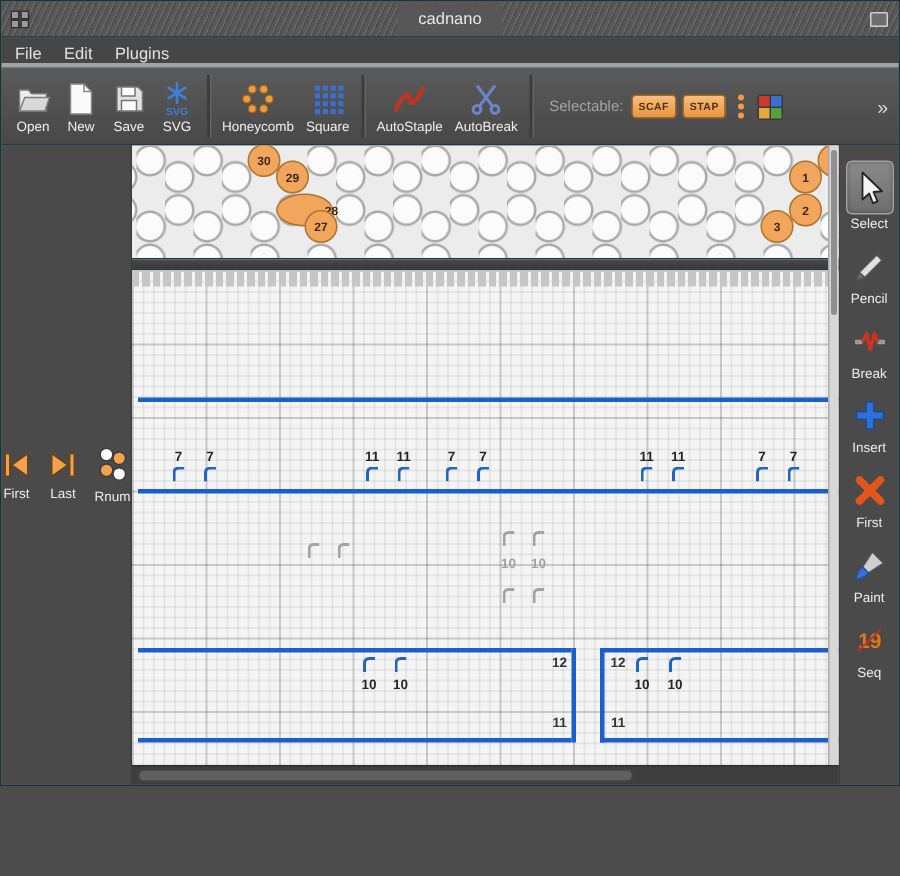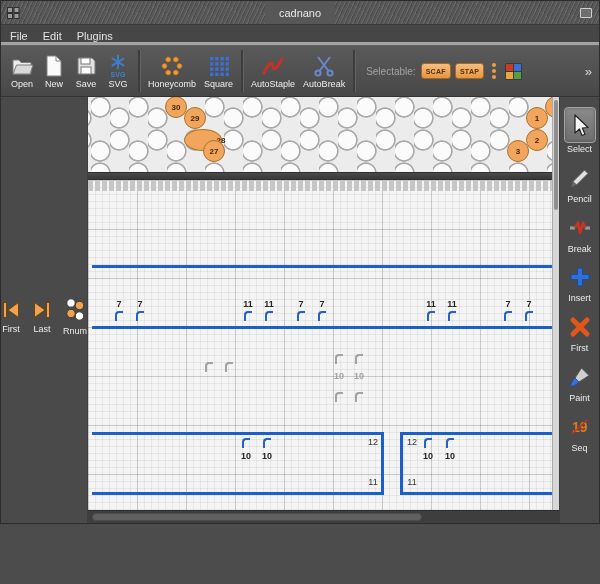--- a/index.html
+++ b/index.html
@@ -63,21 +63,21 @@
 .path-view{flex:1;position:relative;overflow:hidden;background-color:#f4f4f4;
  background-image:
   linear-gradient(to right,rgba(0,0,0,.13) 1px,transparent 1px),
   linear-gradient(to bottom,rgba(0,0,0,.13) 1px,transparent 1px),
   linear-gradient(to right,rgba(0,0,0,.06) 1px,transparent 1px),
   linear-gradient(to bottom,rgba(0,0,0,.06) 1px,transparent 1px);
  background-size:49px 49px,49px 49px,7px 7px,7px 7px}
 .path-ruler{position:absolute;left:0;top:0;width:100%;height:11px;
  background:repeating-linear-gradient(to right,#c6c6c6 0 5px,rgba(0,0,0,0) 5px 7px)}
 .seg{position:absolute}
-.helix-label{position:absolute;width:20px;text-align:center;font-size:9px;font-weight:normal;color:#333;transform:translate(-50%,-50%);line-height:1}
+.helix-label{position:absolute;width:20px;text-align:center;font-size:9px;font-weight:bold;color:#333;transform:translate(-50%,-50%);line-height:1}
 .insertion{position:absolute;width:9px;height:11px}
 .ins-hook{position:absolute;left:0;top:0;width:8px;height:10px;border-left:2px solid;border-top:2px solid;border-top-left-radius:4px}
 .insertion.blue{color:#2263c6}
 .insertion.gray{color:#a2a2a2}
 .ins-num{position:absolute;left:4px;transform:translateX(-50%);font-size:9px;font-weight:bold;color:#252525;line-height:1;white-space:nowrap}
 .ins-num.above{bottom:13px}
 .ins-num.below{top:14px}
 .gray-label{position:absolute;transform:translate(-50%,-50%);font-size:9px;font-weight:bold;color:#a2a2a2;line-height:1}
 
 .h-scroll{flex:0 0 13px;position:relative;background:#3e3e3e;border-top:1px solid #2e2e2e}

